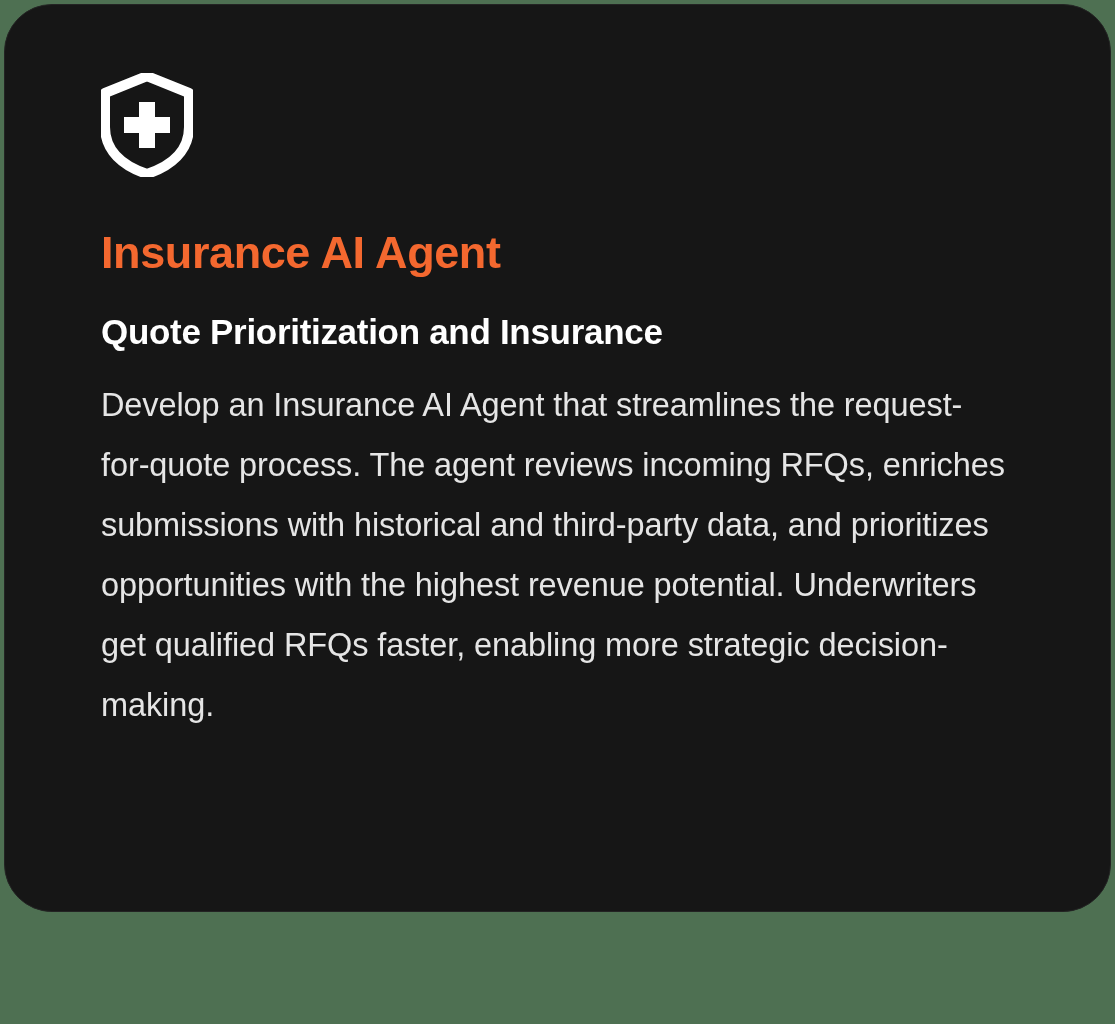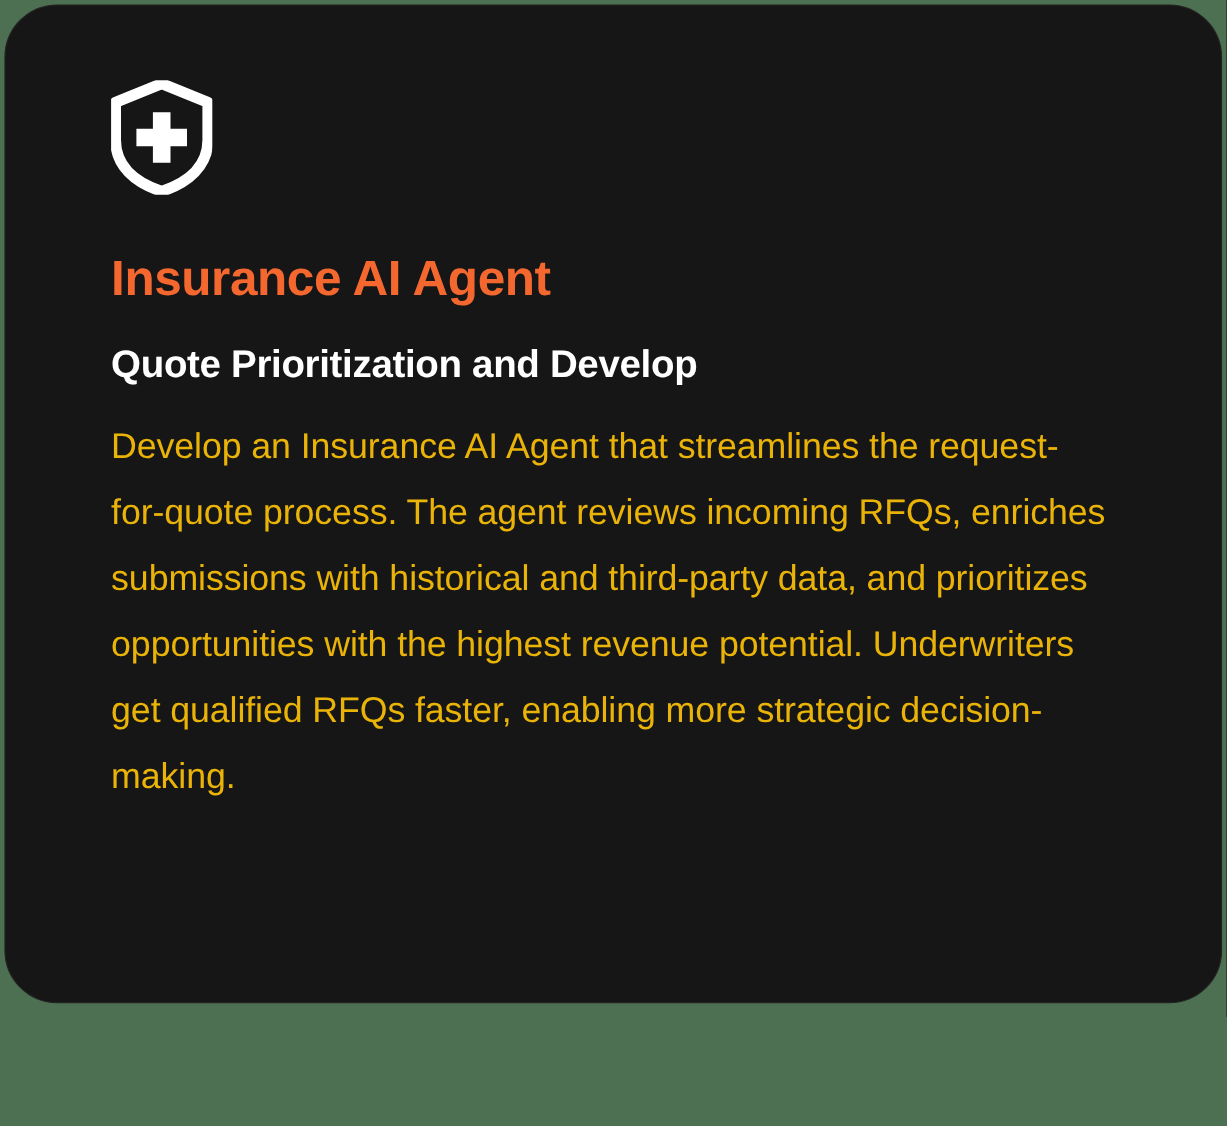--- a/index.html
+++ b/index.html
@@ -71,36 +71,36 @@
   .body-text {
     position: absolute;
     left: 0;
     top: 370px;
     width: 905px;
     margin: 0;
     font-size: 32.5px;
     font-weight: normal;
     line-height: 60px;
     letter-spacing: -0.1px;
-    color: #eab308;
+    color: #e5e5e5;
   }
 </style>
 </head>
 <body>
 
 <div class="card">
   <div class="card-inner">
 
     <div class="icon-wrap">
       <svg viewBox="0 0 92 104" xmlns="http://www.w3.org/2000/svg" aria-hidden="true">
         <path d="M46 3 L88 20 L88 54 C88 78 70 93 46 101 C22 93 4 78 4 54 L4 20 Z" fill="none" stroke="#ffffff" stroke-width="10" stroke-linejoin="round" stroke-linecap="round"></path>
         <path d="M38 29 L54 29 L54 44 L69 44 L69 60 L54 60 L54 75 L38 75 L38 60 L23 60 L23 44 L38 44 Z" fill="#ffffff"></path>
       </svg>
     </div>
 
     <h1 class="title">Insurance AI Agent</h1>
 
-    <h2 class="subtitle">Quote Prioritization and Develop</h2>
+    <h2 class="subtitle">Quote Prioritization and Insurance</h2>
 
     <p class="body-text">Develop an Insurance AI Agent that streamlines the request-for-quote process. The agent reviews incoming RFQs, enriches submissions with historical and third-party data, and prioritizes opportunities with the highest revenue potential. Underwriters get qualified RFQs faster, enabling more strategic decision-making.</p>
 
   </div>
 </div>
 
 </body></html>

